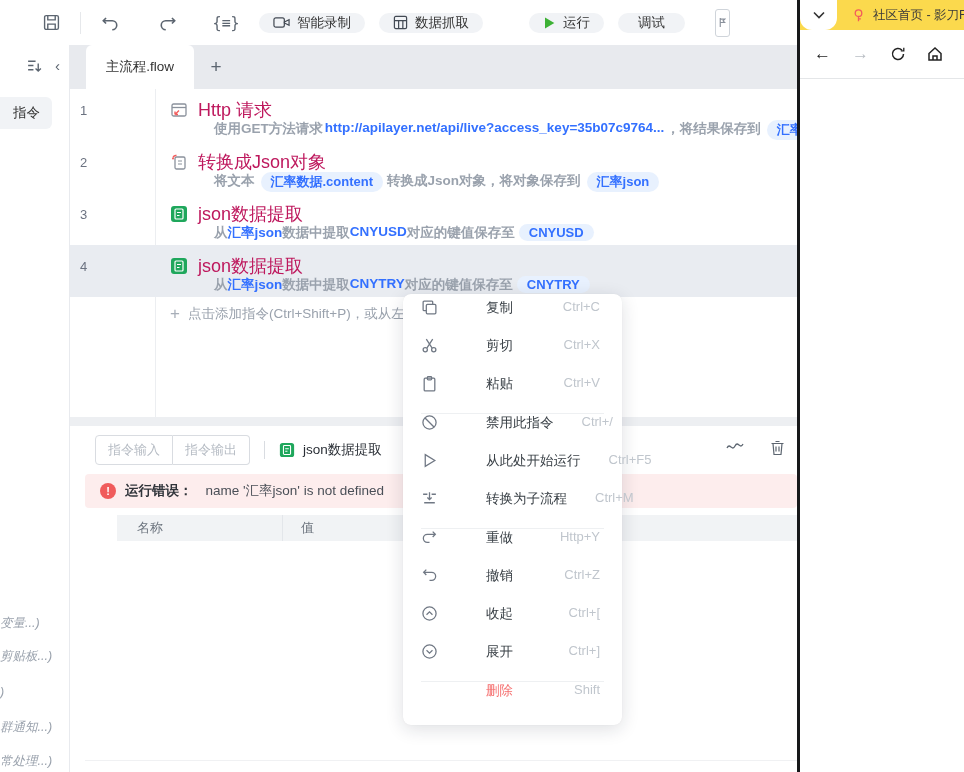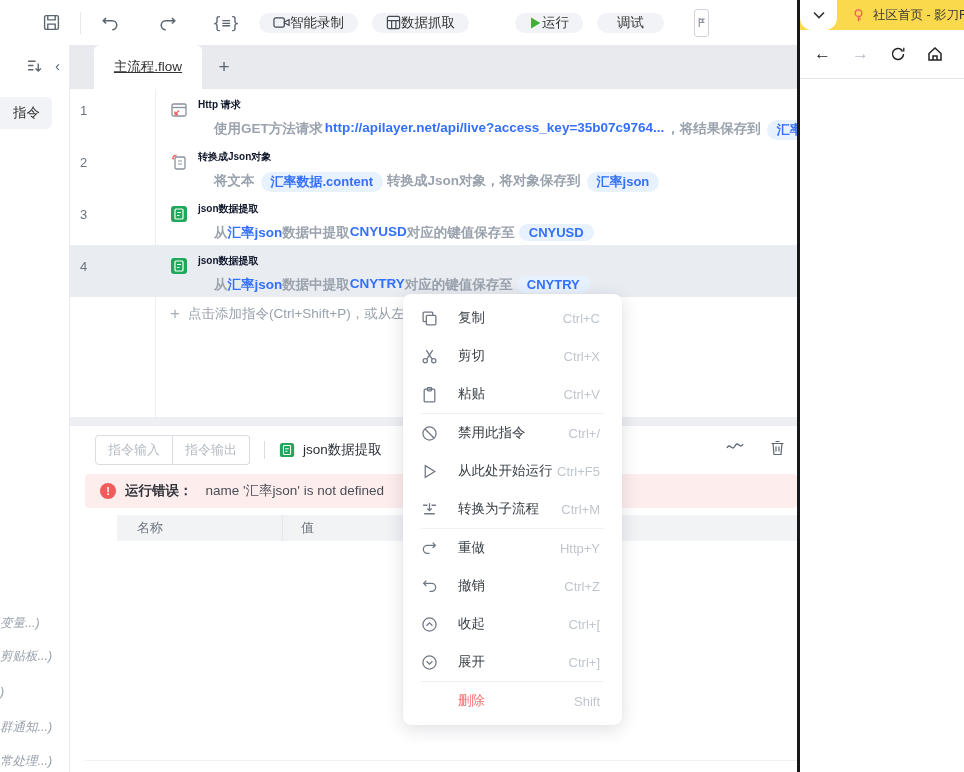--- a/index.html
+++ b/index.html
@@ -5,47 +5,47 @@
   * { margin:0; padding:0; box-sizing:border-box; }
   html,body { width:964px; height:772px; overflow:hidden; background:#fff;
     font-family:"Liberation Sans","DejaVu Sans",sans-serif; font-size:14px; color:#333; }
   .abs { position:absolute; }
   #stage { position:relative; width:964px; height:772px; background:#fff; }
 
   
   #toolbar { left:0; top:0; width:797px; height:45px; background:#fff; display:flex; align-items:center; }
   .tb-icon { width:30px; height:30px; display:flex; align-items:center; justify-content:center; color:#5c6570; cursor:pointer; }
   .tb-sep { width:1px; height:22px; background:#e6e8eb; margin:0 14px; }
-  .tb-btn { height:20px; background:#f1f3f6; border-radius:15px; display:flex; align-items:center; 
+  .tb-btn { height:20px; background:#f1f3f6; border-radius:15px; display:flex; align-items:center; gap:7px;
     padding:0 14px; margin-right:14px; color:#333; font-size:13.5px; cursor:pointer; white-space:nowrap; }
   .brace-ic { font-family:"DejaVu Sans Mono",monospace; font-size:15px; color:#5c6570; }
   #panel-toggle { width:15px; height:28px; border:1px solid #cfd4da; border-radius:3px; background:#fff;
     display:flex; align-items:center; justify-content:center; color:#8a919c; font-size:9px; margin-left:16px; cursor:pointer; }
 
   
   #sidebar { left:0; top:45px; width:70px; height:727px; background:#fff; border-right:1px solid #e8eaee; }
   #sidebar-top { position:absolute; left:0; top:12px; width:70px; display:flex; justify-content:flex-end; gap:12px; padding-right:10px; color:#5c6570; }
   #sidebar-pill { position:absolute; left:-30px; top:52px; width:82px; height:32px; background:#f1f3f6; border-radius:6px;
     display:flex; align-items:center; justify-content:flex-end; padding-right:12px; font-size:13.5px; color:#333; }
   .side-part { position:absolute; left:0; width:70px; font-style:italic; color:#9aa2ad; font-size:12.5px; white-space:nowrap; overflow:hidden; }
 
   
   #tabstrip { left:70px; top:45px; width:727px; height:44px; background:#e8eaee; display:flex; align-items:flex-end; }
-  #flow-tab { margin-left:24px; width:108px; height:44px; background:#fff; display:flex; align-items:center; justify-content:center;
-    font-size:13.5px; color:#333; border-radius:6px 6px 0 0; cursor:pointer;text-decoration:underline; }
+  #flow-tab { margin-left:16px; width:108px; height:44px; background:#fff; display:flex; align-items:center; justify-content:center;
+    font-size:13.5px; color:#333; border-radius:6px 6px 0 0; cursor:pointer; }
   #tab-add { width:44px; height:44px; display:flex; align-items:center; justify-content:center; color:#5c6570; font-size:19px; cursor:pointer; }
 
   
   #flow { left:70px; top:89px; width:727px; height:328px; background:#fff; }
   #gutter-line { position:absolute; left:85px; top:0; width:1px; height:328px; background:#eceef1; }
   .step-row { position:absolute; left:0; width:727px; height:52px; cursor:pointer; }
   .step-row.selected { background:#e9ecf1; }
   .step-num { position:absolute; left:10px; top:14px; width:20px; color:#6b7280; font-size:13px; }
   .step-ic { position:absolute; left:100px; top:12px; width:18px; height:18px; }
-  .step-title { position:absolute; left:128px; top:9px; font-weight:bold; font-size:10px; color:#0f172a; white-space:nowrap; }
+  .step-title { position:absolute; left:128px; top:9px; font-weight:normal; font-size:18px; color:#be185d; white-space:nowrap; }
   .step-desc { position:absolute; left:144px; top:31px; font-size:13.5px; color:#9aa2ad; white-space:nowrap; display:flex; align-items:flex-start;font-weight:bold; }
   .blue { color:#3370ff; }
   .chip { background:#e8f1fe; color:#3370ff; border-radius:10px; padding:1px 10px; margin:0 4px; font-size:13px; cursor:pointer; }
   .seg { margin-right:2px; }
   #add-row { position:absolute; left:100px; top:215px; display:flex; align-items:center; gap:8px; color:#9aa2ad; font-size:13.5px; cursor:pointer; }
   #add-row .plus { font-size:17px; color:#a7aeb8; }
 
   
   #panel-gap { left:70px; top:417px; width:727px; height:9px; background:#edeff2; }
   #bottom { left:70px; top:426px; width:727px; height:346px; background:#fff; }
@@ -65,21 +65,21 @@
   #err-text { color:#4a4f57; font-size:13.5px; margin-left:4px; }
   #table-head { position:absolute; left:15px; top:89px; width:712px; height:26px; background:#f1f3f5; display:flex; align-items:center;margin-left:32px; }
   .th { color:#6d757f; font-size:13px; padding-left:20px; }
   .th.name { width:165px; }
   .th.value { border-left:1px solid #e3e6ea; padding-left:18px; flex:1; height:100%; display:flex; align-items:center; }
   #table-body { position:absolute; left:15px; top:115px; width:712px; height:220px; background:#fff; border-bottom:1px solid #f0f1f3; }
 
   
   #menu { left:403px; top:294px; width:219px; background:#fff; border-radius:8px; z-index:50;
     box-shadow:0 4px 18px rgba(20,30,50,.14), 0 0 1px rgba(0,0,0,.08); padding:5px 0; }
-  .m-item { height:38px; display:flex; align-items:center; padding:0 22px 0 18px; cursor:pointer; }
+  .m-item { height:38px; display:flex; padding:0 22px 0 18px; cursor:pointer;gap:28px; }
   .m-ic { width:17px; height:17px; margin-right:20px; flex:0 0 auto; }
   .m-ic.empty { visibility:hidden; }
   .m-label { flex:1; color:#3a4147; font-size:13.5px; white-space:nowrap; }
   .m-label.danger { color:#f56c6c; }
   .m-sc { color:#c0c6cd; font-size:13px; }
   .m-div { height:1px; background:#eef0f2; margin:0 18px; }
 
   
   #browser { left:797px; top:0; width:167px; height:772px; background:#fff; border-left:3px solid #17181a; z-index:40; }
   #br-tabbar { position:absolute; left:0; top:0; width:164px; height:30px; background:#fbd94d; display:flex; align-items:center; }

